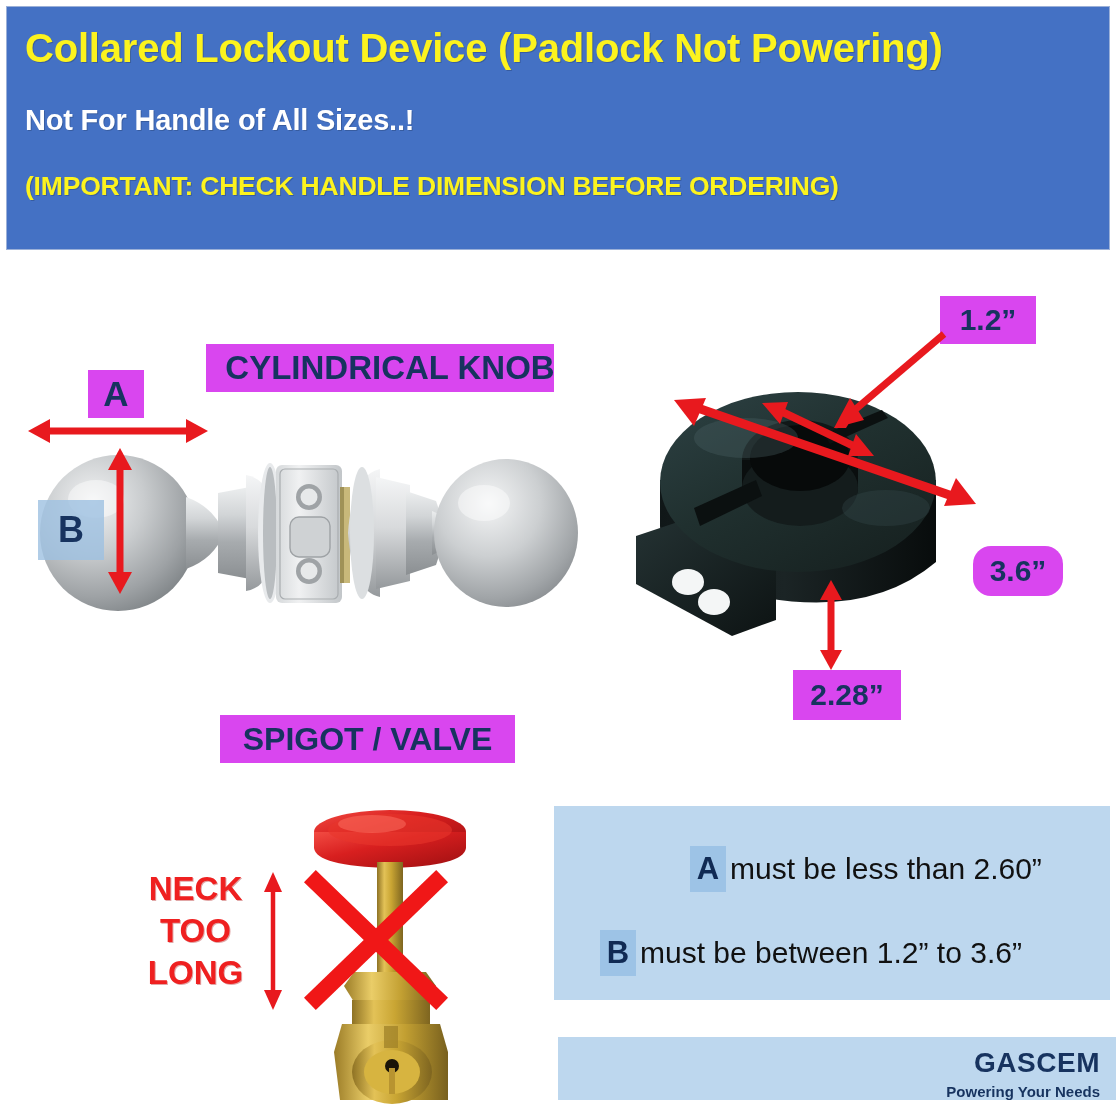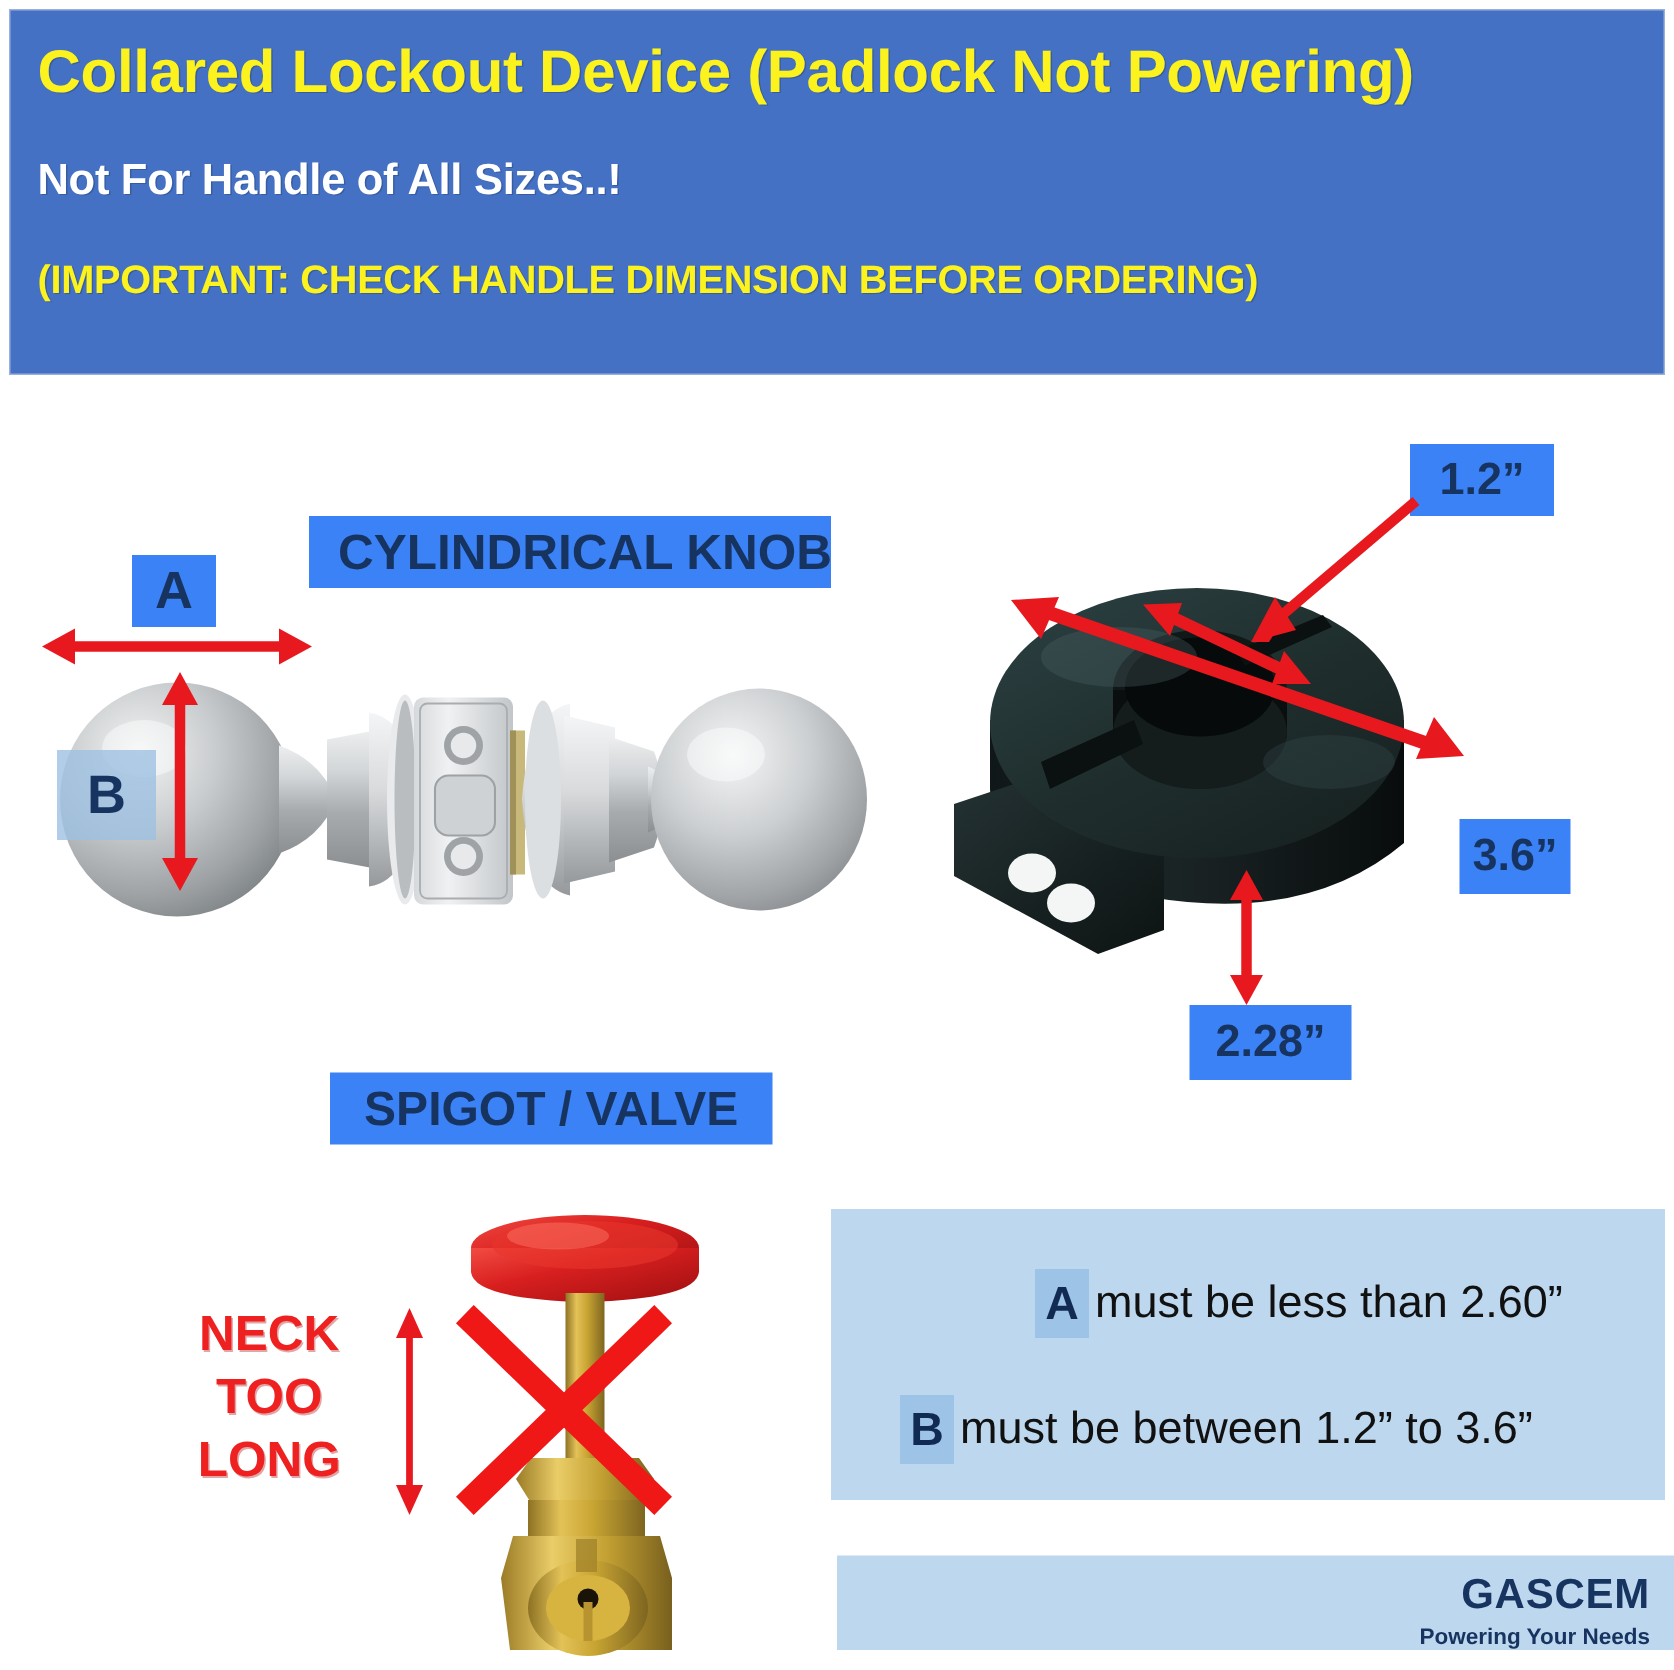--- a/index.html
+++ b/index.html
@@ -31,21 +31,21 @@
     white-space:nowrap;
     text-shadow:1px 1px 0 rgba(0,0,0,.18);
   }
   .banner .ln1{font-size:40px;line-height:46px;color:#fcf31e;margin-top:4px;}
   .banner .ln2{font-size:29px;line-height:34px;color:#ffffff;margin-top:32px;}
   .banner .ln3{font-size:26.5px;line-height:32px;color:#fcf31e;margin-top:33px;}
 
   
   .chip{
     position:absolute;
-    background:#3b82f6;
+    background:#d946ef;
     color:#17335f;
     font-weight:bold;
     display:flex;
     align-items:center;
     justify-content:center;
     box-sizing:border-box;
     white-space:nowrap;
   }
   .chip-soft{background:rgba(158,193,225,.80);}
 
@@ -60,21 +60,21 @@
   
   .valve-wrap{position:absolute;left:280px;top:800px;width:220px;height:305px;}
   .valve-svg{display:block;width:100%;height:100%;}
 
   
   .arrow-svg{position:absolute;overflow:visible;}
 
   
   .neck-text{
     position:absolute;
-    left:112px; top:868px;
+    left:128px; top:868px;
     width:135px;
     color:#ef2020;
     font-weight:bold;
     font-size:33px;
     line-height:42px;
     text-align:center;
     text-shadow:1px 1px 0 rgba(170,0,0,.35);
   }
 
   
@@ -271,21 +271,21 @@
     <polygon points="2,8 34,6 22,34" fill="#e8191e"></polygon>
     <polygon points="304,112 272,114 284,86" fill="#e8191e"></polygon>
   </svg>
 
   <svg class="arrow-svg" style="left:762px;top:400px;width:112px;height:60px;" viewBox="0 0 112 60">
     <line x1="12" y1="8" x2="100" y2="50" stroke="#e8191e" stroke-width="8"></line>
     <polygon points="0,3 26,2 18,24" fill="#e8191e"></polygon>
     <polygon points="112,56 86,56 94,34" fill="#e8191e"></polygon>
   </svg>
 
-  <div class="chip" style="left:973px;top:546px;width:74px;height:50px;font-size:30px;">3.6”</div>
+  <div class="chip" style="left:973px;top:546px;width:90px;height:50px;font-size:30px;border-radius:18px;">3.6”</div>
 
   <svg class="arrow-svg" style="left:814px;top:580px;width:34px;height:90px;" viewBox="0 0 34 90">
     <line x1="17" y1="13" x2="17" y2="77" stroke="#e8191e" stroke-width="7"></line>
     <polygon points="17,0 6,20 28,20" fill="#e8191e"></polygon>
     <polygon points="17,90 6,70 28,70" fill="#e8191e"></polygon>
   </svg>
 
   <div class="chip" style="left:793px;top:670px;width:108px;height:50px;font-size:30px;">2.28”</div>
 
   <div class="chip" style="left:220px;top:715px;width:295px;height:48px;font-size:32px;">SPIGOT / VALVE</div>

